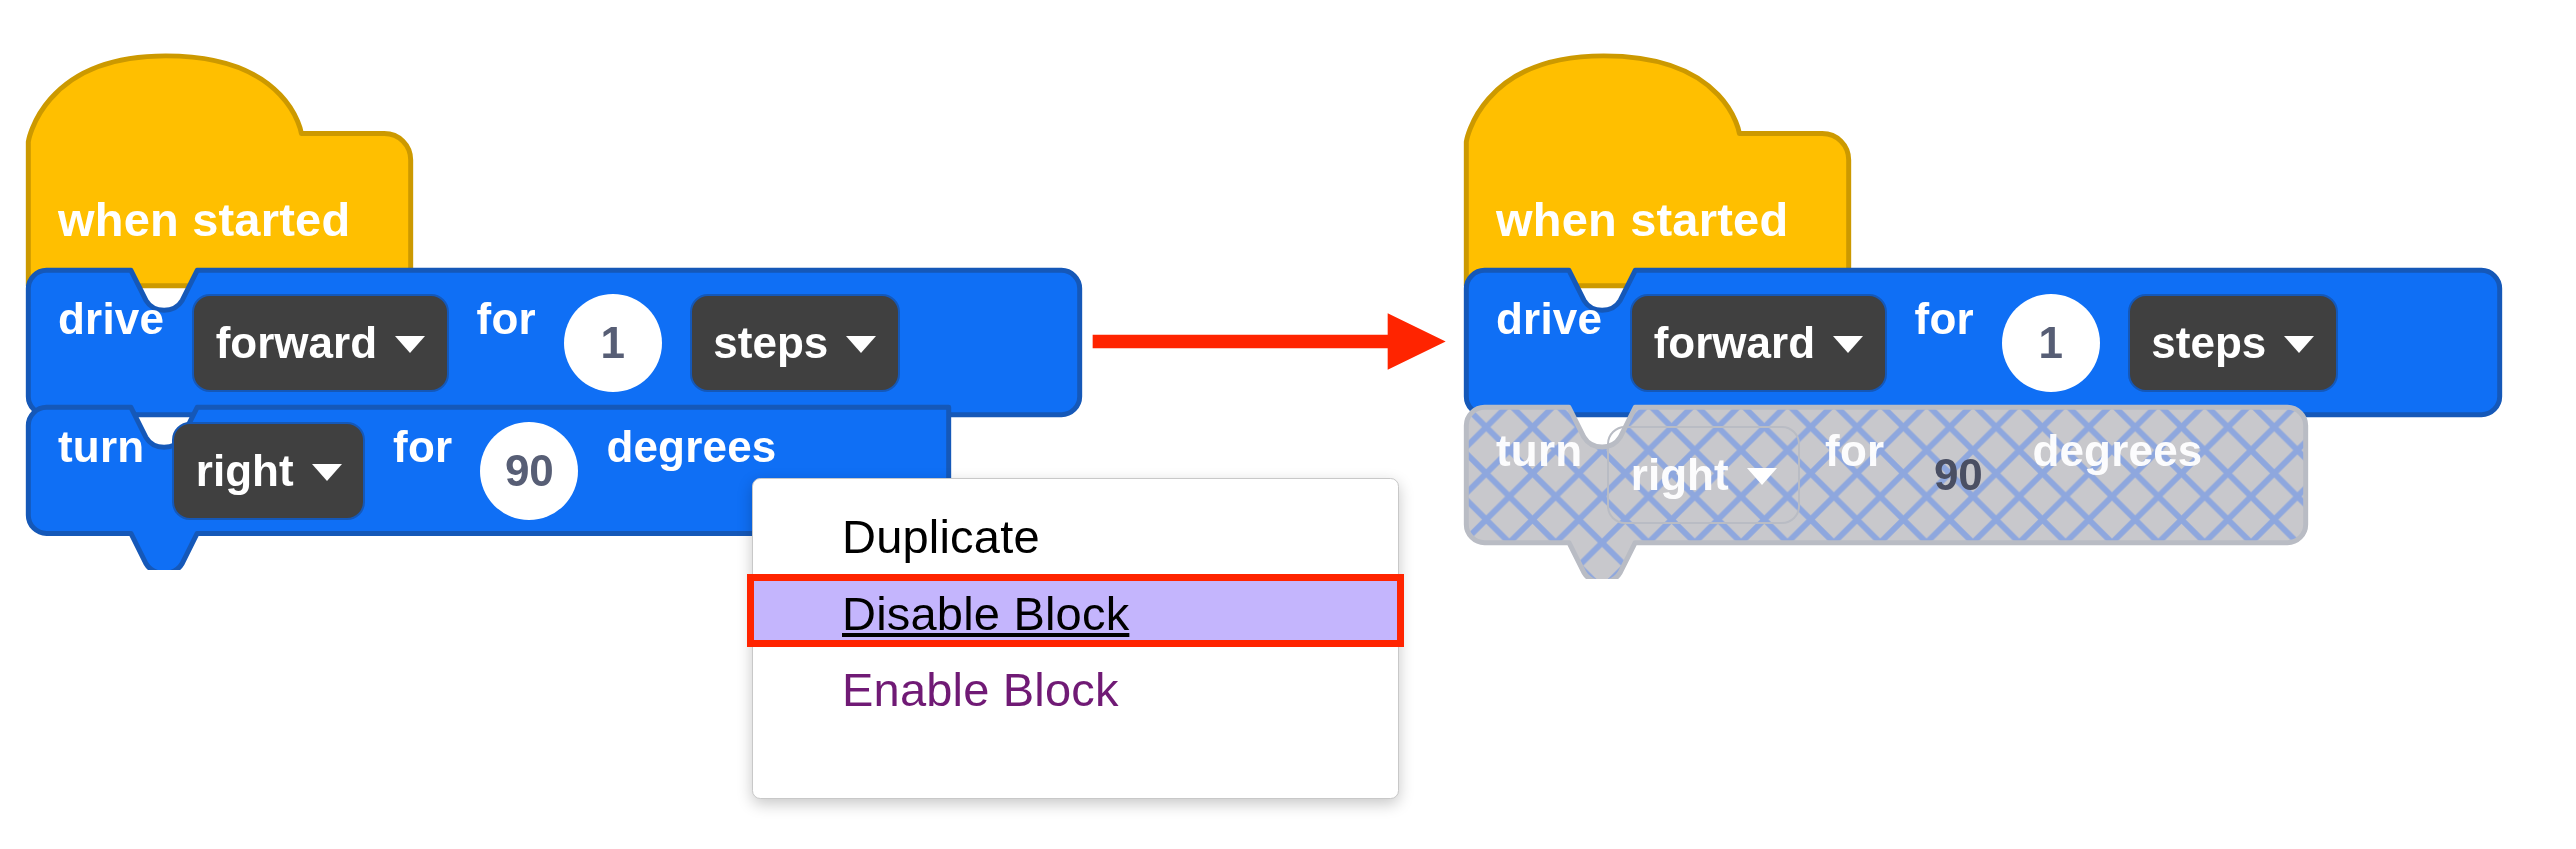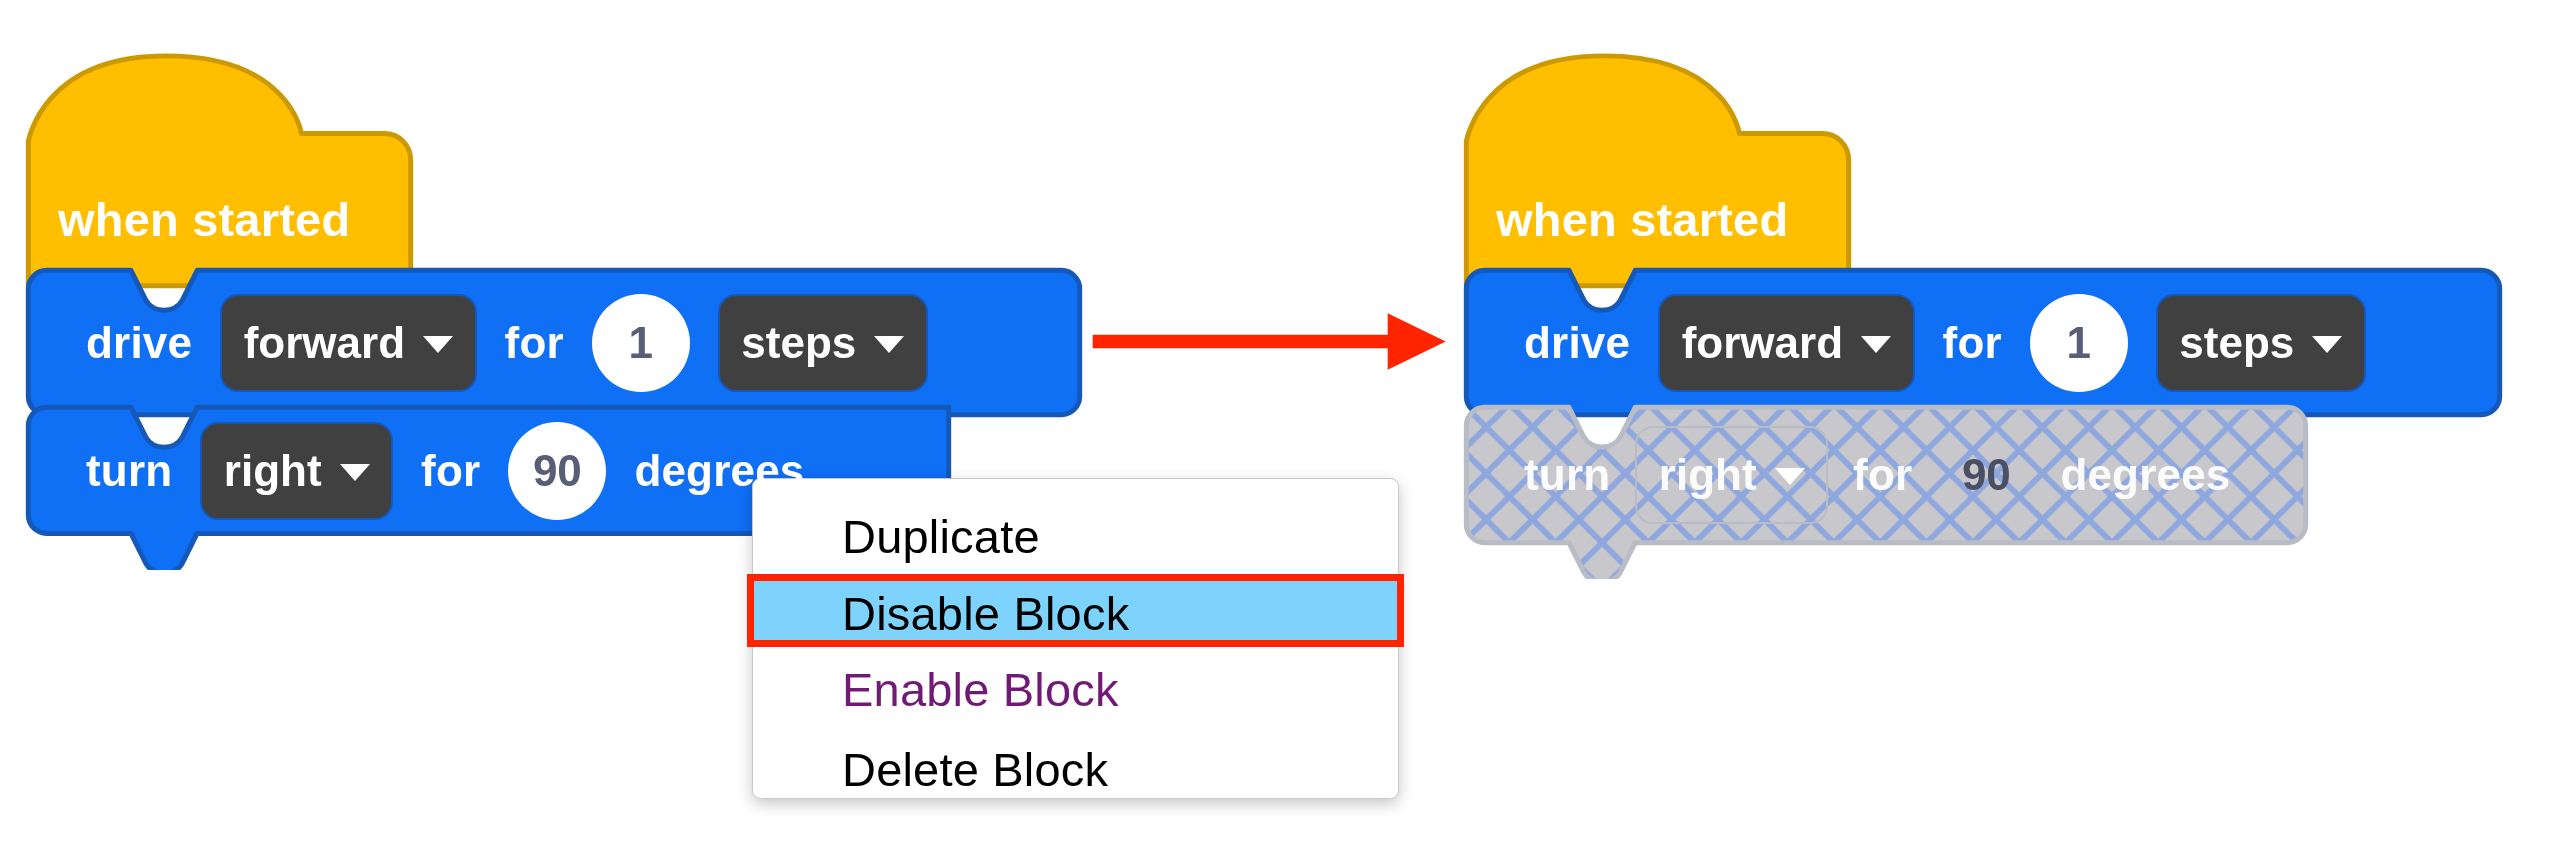--- a/index.html
+++ b/index.html
@@ -11,22 +11,22 @@
 
   
   .hat{position:absolute;}
   .hat .hat-body{position:absolute;left:0;top:0;width:100%;height:100%;}
   .hat .hat-label{position:absolute;color:#ffffff;font-weight:bold;
        font-size:47px;letter-spacing:0.2px;white-space:nowrap;z-index:3;}
 
   
   .cmd{position:absolute;}
   .cmd .cmd-body{position:absolute;left:0;top:0;width:100%;height:100%;}
-  .cmd .row{position:absolute;display:flex;align-items:center;z-index:3;
-       white-space:nowrap;margin-left:28px;}
+  .cmd .row{position:absolute;display:flex;z-index:3;
+       white-space:nowrap;}
   .word{color:#ffffff;font-weight:bold;font-size:44px;letter-spacing:0.2px;}
 
   
   .dd{display:flex;align-items:center;justify-content:center;
       background:#404040;border:2.5px solid #1558B8;border-radius:18px;
       box-sizing:border-box;height:98px;padding:0 21.5px;gap:18px;}
   .dd .dd-text{color:#ffffff;font-weight:bold;font-size:44px;}
   .dd .caret{width:0;height:0;border-left:15.7px solid transparent;
       border-right:15.7px solid transparent;border-top:17.4px solid #ffffff;
       margin-top:3.3px;}
@@ -49,21 +49,21 @@
   .arrow{position:absolute;}
 
   
   .menu{position:absolute;background:#ffffff;border:1.7px solid #C8C8C8;
         border-radius:8.3px;box-sizing:border-box;
         box-shadow:0 5px 15px rgba(0,0,0,.22);overflow:hidden;}
   .menu-item{position:relative;display:flex;align-items:center;
         box-sizing:border-box;padding-left:89px;}
   .menu-item .mi-label{font-size:47px;color:#000000;letter-spacing:0.2px;}
   .menu-item.is-disabled .mi-label{color:#701a75;}
-  .menu-item.is-highlighted{background:#7dd3fc;}
+  .menu-item.is-highlighted{background:#c4b5fd;text-decoration:underline;}
   .hl-ring{position:absolute;box-sizing:border-box;
         border:7.4px solid #FF2400;pointer-events:none;}
 </style>
 </head>
 <body>
 
 <div class="stage">
 
   <div class="hat" style="left:25px;top:41px;width:389px;height:248px;">
     <svg class="hat-body" viewBox="0 0 470 300" preserveAspectRatio="none">
@@ -126,23 +126,20 @@
     </div>
 
     <div class="menu-item is-highlighted" style="height:65px;">
       <span class="mi-label">Disable Block</span>
     </div>
 
     <div class="menu-item is-disabled" style="height:86px;">
       <span class="mi-label">Enable Block</span>
     </div>
 
-    <div class="menu-item" style="height:74px;">
-      <span class="mi-label">Delete Block</span>
-    </div>
   </div>
 
   <div class="hl-ring" style="left:747px;top:574px;width:657px;height:73px;"></div>
 
   <svg class="arrow" style="left:1091px;top:305px;width:358px;height:73px;" viewBox="0 0 432 88">
     <path d="M2 36 L358 36 L358 10 L428 44 L358 78 L358 52 L2 52 Z" fill="#FF2400"></path>
   </svg>
 
   <div class="hat" style="left:1463px;top:41px;width:389px;height:248px;">
     <svg class="hat-body" viewBox="0 0 470 300" preserveAspectRatio="none">

